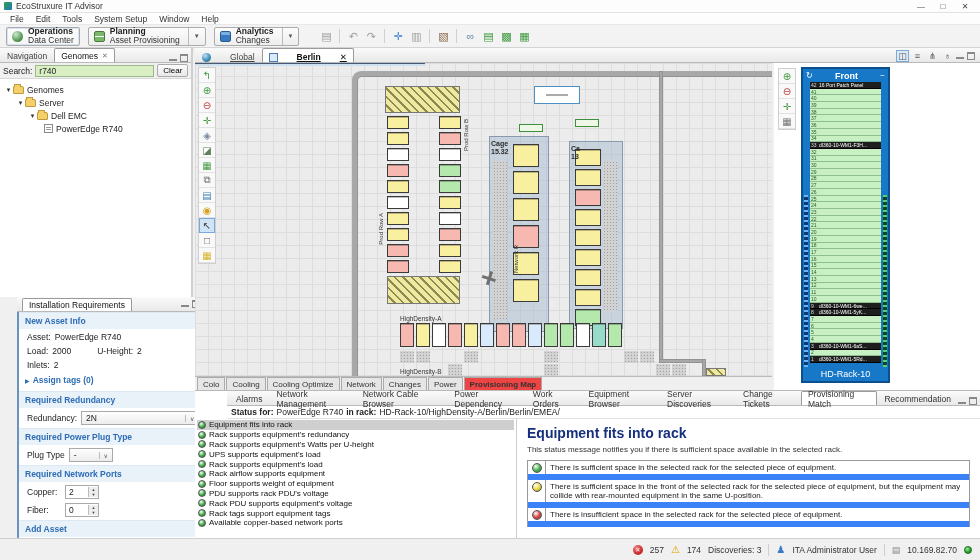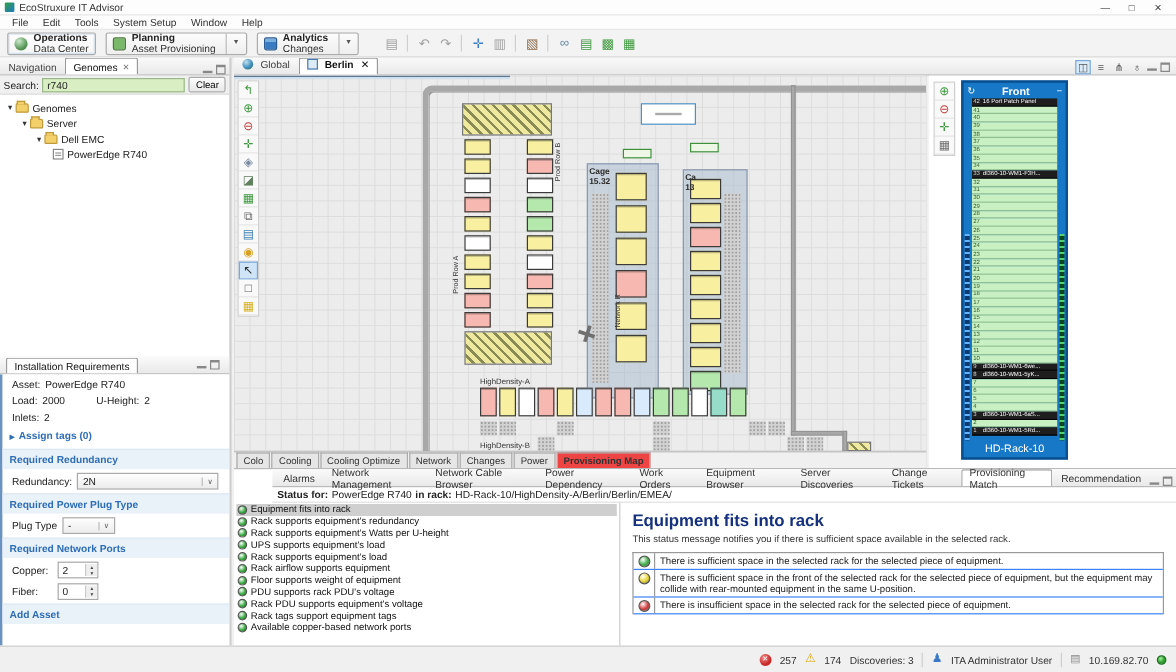--- a/index.html
+++ b/index.html
@@ -53,42 +53,42 @@
   #tree{background:#fff;height:218px;padding:4px 0 0 4px;}
   .tnode{display:flex;align-items:center;height:13px;}
   .tw{font-size:7px;color:#333;width:9px;display:inline-block;text-align:center;}
   .folder{width:11px;height:8px;background:#f3d06a;border:1px solid #c09a3a;border-radius:1px 2px 1px 1px;position:relative;margin-right:3px;}
   .folder:before{content:"";position:absolute;left:0;top:-3px;width:5px;height:2px;background:#f3d06a;border:1px solid #c09a3a;border-bottom:none;}
   .leaf-icon{width:9px;height:9px;background:#fff;border:1px solid #8a8a8a;margin-right:3px;position:relative;}
   .leaf-icon:before{content:"";position:absolute;left:1px;top:2px;width:5px;height:1px;background:#999;box-shadow:0 2px 0 #999;}
   .tnode .tl{font-size:8.5px;}
 
   
-  #install-panel{position:absolute;left:0;top:249px;width:191px;height:241px;background:#fff;}
+  #install-panel{position:absolute;left:17px;top:249px;width:191px;height:241px;background:#fff;}
   #install-header{height:15px;background:linear-gradient(#fafafa,#e9e9e9);border-bottom:1px solid #b9b9b9;display:flex;align-items:center;padding:0 5px;}
   #install-header .ht{font-size:8.5px;color:#111;background:#fff;border:1px solid #9a9a9a;border-bottom:none;padding:1px 6px;border-radius:2px 2px 0 0;}
   #install-body{height:226px;border-left:2px solid #6a93c0;overflow:hidden;background:#fff;padding-bottom:2px;}
   .sec-h{background:#e9f1f9;color:#2e6db5;font-weight:bold;font-size:8.5px;padding:3px 6px;margin-top:2px;border-top:1px solid #dce8f4;}
   .sec-row{display:flex;align-items:center;padding:3px 6px 1px 8px;font-size:8.5px;gap:4px;}
   .sec-row .lab{color:#222;}
   .inline-gap{width:18px;}
   .tags-h{color:#2e6db5;font-weight:bold;font-size:8.5px;padding:4px 6px;}
   .tags-h .tw2{font-size:6px;margin-right:3px;}
   .combo{display:flex;align-items:center;border:1px solid #a9a9a9;background:linear-gradient(#fefefe,#ececec);height:14px;font-size:8.5px;}
   .combo .cv{padding:0 4px;flex:1;}
   .combo .ca{width:13px;border-left:1px solid #bbb;font-size:6px;color:#555;text-align:center;}
   .spin{display:flex;align-items:center;border:1px solid #a9a9a9;background:#fff;height:14px;width:34px;font-size:8.5px;}
   .spin .sv{flex:1;padding:0 3px;}
   .spin .sb{width:10px;display:flex;flex-direction:column;border-left:1px solid #bbb;}
   .spin .sb span{font-size:4px;line-height:5px;text-align:center;color:#444;background:#eee;}
 
   
   #center{position:absolute;left:195px;top:0;width:785px;height:490px;}
   #view-tabrow{height:15px;background:linear-gradient(#fafafa,#e9e9e9);border-bottom:1px solid #b9b9b9;display:flex;align-items:flex-end;}
-  .vtab{display:flex;align-items:flex-start;height:14px;padding:0 6px;font-size:8.5px;color:#444;border:1px solid transparent;border-bottom:none;gap:6px;}
+  .vtab{display:flex;align-items:flex-end;height:14px;padding:0 6px;font-size:8.5px;color:#444;border:1px solid transparent;border-bottom:none;gap:19px;text-decoration:underline;}
   .vtab.sel{background:#fff;border-color:#9a9a9a;border-radius:2px 2px 0 0;color:#111;font-weight:bold;}
   .vicon.globe{width:9px;height:9px;border-radius:50%;background:radial-gradient(circle at 35% 30%,#bfe0ef,#3f8fbf 55%,#2a6a3a);}
   .vicon.room{width:9px;height:9px;background:#dcebf8;border:1px solid #4a7ab0;}
   #view-tab-icons{margin-left:auto;display:flex;align-items:center;gap:2px;padding-right:2px;}
   .vti{width:13px;height:12px;display:flex;align-items:center;justify-content:center;font-size:9px;color:#555;}
   .vti.hl{background:#dcebf8;border:1px solid #7aa8d8;}
 
   #center-body{position:absolute;top:15px;left:0;width:785px;height:327px;}
   #map-area{position:absolute;left:0;top:0;width:577px;height:327px;background:#ececec;border-right:2px solid #c8c8c8;}
   #map-toolbar{position:absolute;left:3px;top:4px;width:18px;z-index:5;display:flex;flex-direction:column;background:#f6f6f6;border:1px solid #cfcfcf;}
@@ -146,21 +146,21 @@
   #bottom-content{position:absolute;top:28px;left:0;right:0;bottom:0;display:flex;}
   #checklist{width:322px;border-right:1px solid #ccc;padding:1px 2px;overflow:hidden;}
   .chk{display:flex;align-items:center;height:9.8px;gap:3px;padding-left:1px;}
   .chk.sel{background:#cfcfcf;}
   .chk .txt{font-size:8px;color:#111;white-space:nowrap;}
   .led{width:8px;height:8px;border-radius:50%;border:1px solid #555;flex:none;}
   #detail{flex:1;padding:6px 10px;overflow:hidden;}
   #detail-heading{color:#15317e;font-size:14px;font-weight:bold;margin:0 0 4px 0;}
   #detail-desc{font-size:8px;color:#333;margin:0 0 6px 0;}
   .legend{border:1px solid #999;border-bottom:none;}
-  .lrow{display:flex;border-bottom:1px solid #3b82f6;justify-content:center;}
+  .lrow{display:flex;border-bottom:6px solid #3b82f6;justify-content:center;}
   .lrow .lc1{width:18px;border-right:1px solid #999;display:flex;align-items:flex-start;justify-content:center;padding-top:2px;}
   .lrow .lc1 .led{width:10px;height:10px;}
   .lrow .lc2{flex:1;font-size:8px;padding:2px 4px;color:#222;}
 
   
   #statusbar{position:absolute;left:0;top:538px;width:980px;height:22px;background:#f0f0f0;border-top:1px solid #cfcfcf;display:flex;align-items:center;justify-content:flex-end;padding-right:8px;gap:7px;font-size:8.5px;color:#333;}
   .sb-sep{width:1px;height:12px;background:#cfcfcf;}
   .err-ic{width:10px;height:10px;border-radius:50%;background:radial-gradient(circle at 35% 30%,#f08a8a,#c82a2a 60%);color:#fff;font-size:6px;display:flex;align-items:center;justify-content:center;}
   .warn-ic{color:#e0a400;font-size:10px;line-height:10px;}
   .user-ic{color:#3c78c8;font-size:10px;line-height:10px;}
@@ -278,20 +278,21 @@
 
       <div id="install-panel">
         <div id="install-header">
           <span class="ht">Installation Requirements</span>
           <span class="panel-min-icons">
             <span class="min-ic bar"></span>
             <span class="max-ic"></span>
           </span>
         </div>
         <div id="install-body">
+          <div class="sec-h" style="margin-top:0;">New Asset Info</div>
           <div class="sec-row">
             <span class="lab">Asset:</span>
             <span>PowerEdge R740</span>
           </div>
           <div class="sec-row">
             <span class="lab">Load:</span>
             <span>2000</span>
             <span class="inline-gap"></span>
             <span class="lab">U-Height:</span>
             <span>2</span>

